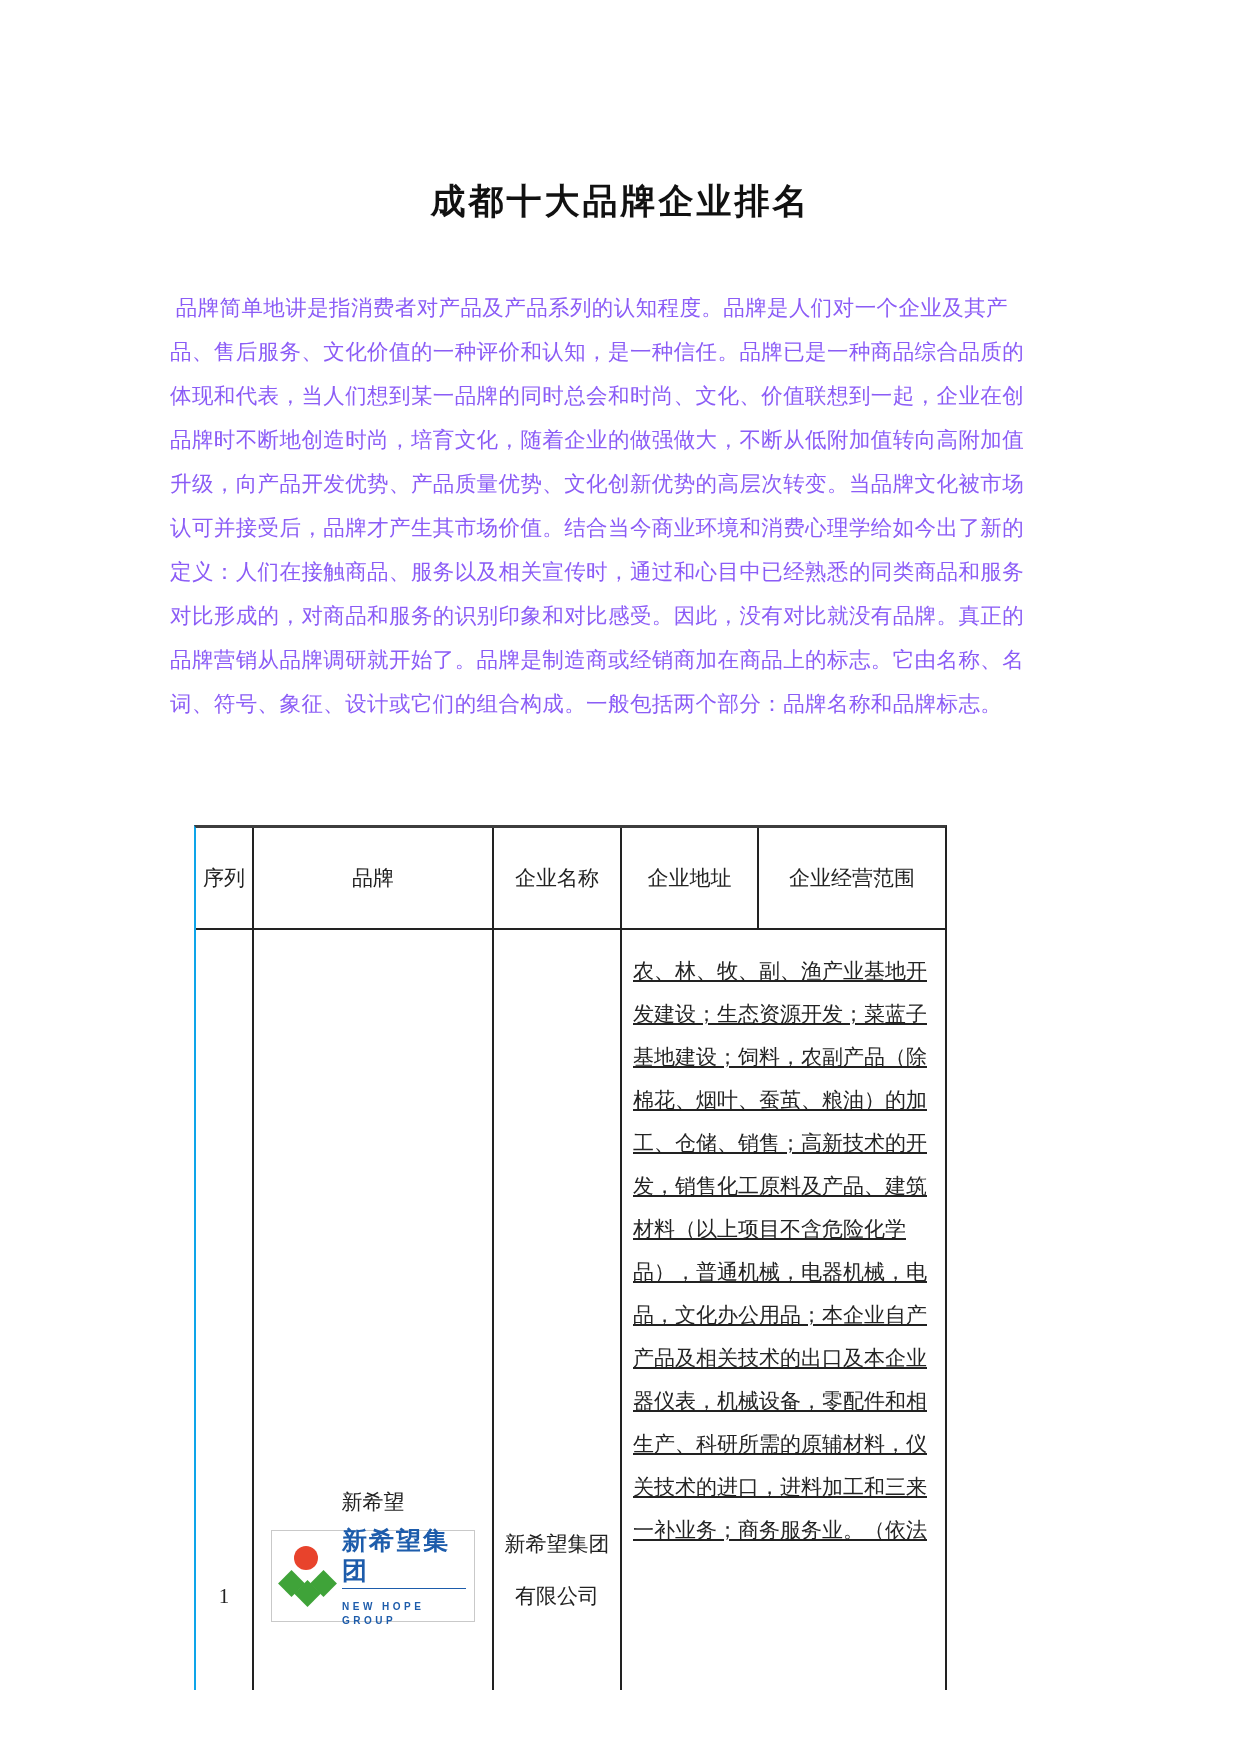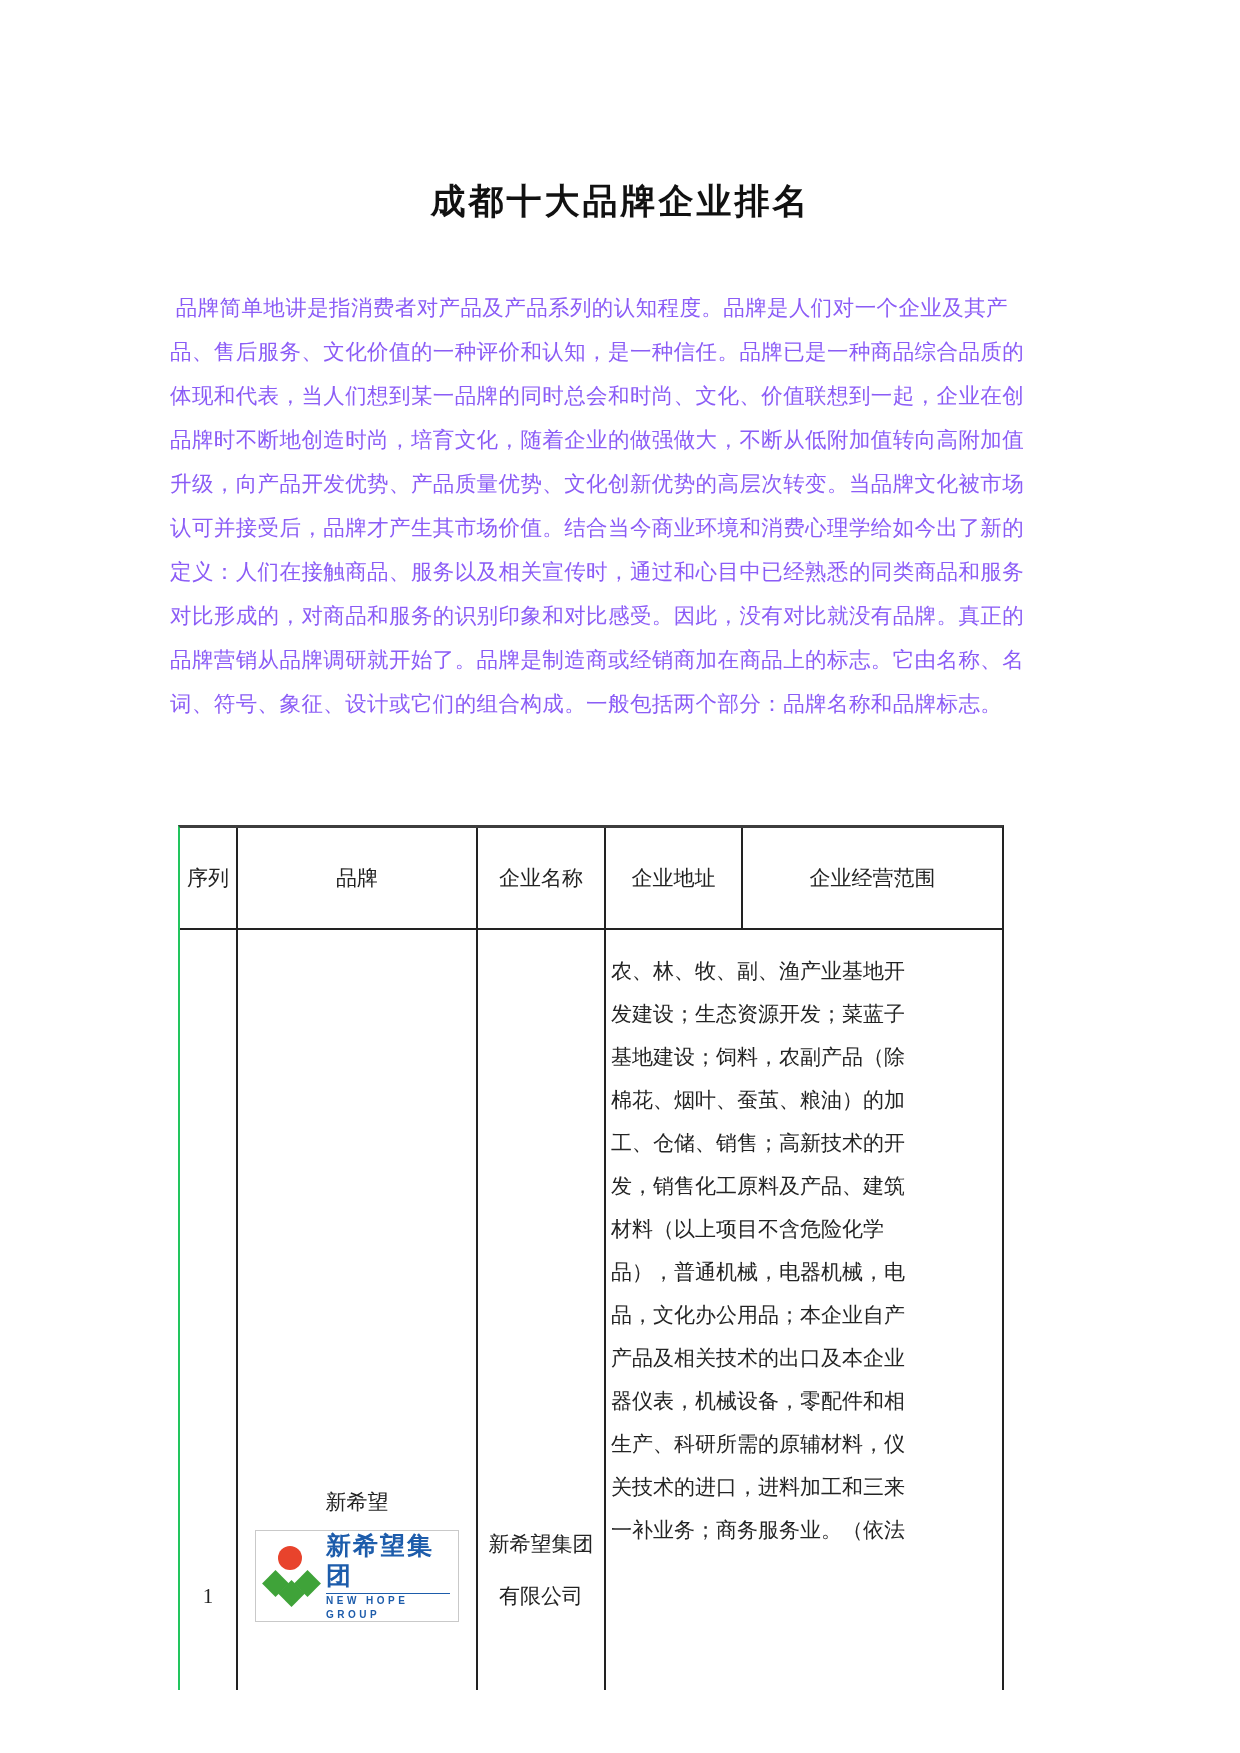--- a/index.html
+++ b/index.html
@@ -9,47 +9,47 @@
   }
   .title{
     position:absolute;top:178px;left:178px;width:885px;margin:0;
     text-align:center;font-size:35px;font-weight:bold;letter-spacing:3px;color:#111;
   }
   .intro{position:absolute;top:286px;left:170px;width:860px;}
   .para-line{
     white-space:pre;font-size:21.5px;line-height:44px;letter-spacing:0.4px;color:#8b5cf6;
   }
   .rank-table{
-    position:absolute;left:178px;top:825px;width:826px;box-sizing:border-box;
-    border-left:2px solid #22c55e;border-right:2px solid #222;border-top:3px solid #3d3d3d;
+    position:absolute;left:194px;top:825px;width:753px;box-sizing:border-box;
+    border-left:2px solid #0ea5e9;border-right:2px solid #222;border-top:3px solid #3d3d3d;
   }
   .trow{display:grid;grid-template-columns:58px 240px 128px 137px 1fr;}
   .thead{border-bottom:2px solid #222;}
   .th,.td{box-sizing:border-box;font-size:21px;color:#222;}
   .th{border-right:2px solid #222;height:100px;display:flex;align-items:center;justify-content:center;text-align:center;line-height:44px;padding:0 6px;}
   .th:last-child,.td:last-child{border-right:none;}
   .td{border-right:2px solid #222;height:760px;}
   .vcenter{display:flex;flex-direction:column;align-items:center;justify-content:flex-end;padding-bottom:68px;}
   .cell-line{white-space:pre;line-height:52px;text-align:center;}
-  .scope{padding:20px 8px 0 5px;height:760px;}
+  .scope{padding:20px 8px 0 11px;height:760px;text-decoration:underline;}
   .scope-line{white-space:pre;font-size:21px;line-height:43px;text-align:center;color:#242424;}
   .brand-name{line-height:40px;margin-bottom:8px;}
   .logo{
     width:204px;height:92px;box-sizing:border-box;border:1px solid #c9c9c9;background:#fff;
     display:flex;align-items:center;padding:6px 8px;gap:8px;
   }
   .logo-mark{position:relative;width:54px;height:64px;flex:0 0 auto;}
   .sun{position:absolute;left:14px;top:2px;width:24px;height:24px;border-radius:50%;}
   .dm{position:absolute;width:19px;height:19px;transform:rotate(45deg);}
   .d1{left:2px;top:30px;}
   .d2{left:18px;top:40px;}
   .d3{left:34px;top:30px;}
   .logo-text{display:flex;flex-direction:column;align-items:center;}
   .logo-cn{font-family:"Liberation Sans","DejaVu Sans",sans-serif;font-weight:bold;font-size:25px;letter-spacing:2px;line-height:30px;}
-  .logo-en{font-family:"Liberation Sans","DejaVu Sans",sans-serif;font-weight:bold;font-size:10px;letter-spacing:3.5px;line-height:14px;margin-top:3px;border-top:1.5px solid #1d5cab;padding-top:0;}
+  .logo-en{font-family:"Liberation Sans","DejaVu Sans",sans-serif;font-weight:bold;font-size:10px;letter-spacing:3.5px;line-height:14px;margin-top:3px;border-top:1.5px solid #1d5cab;padding-top:11px;}
 </style>
 </head>
 <body>
 
 <div class="page">
 
   <h1 class="title">成都十大品牌企业排名</h1>
 
   <div class="intro">
       <div class="para-line"> 品牌简单地讲是指消费者对产品及产品系列的认知程度。品牌是人们对一个企业及其产</div>

